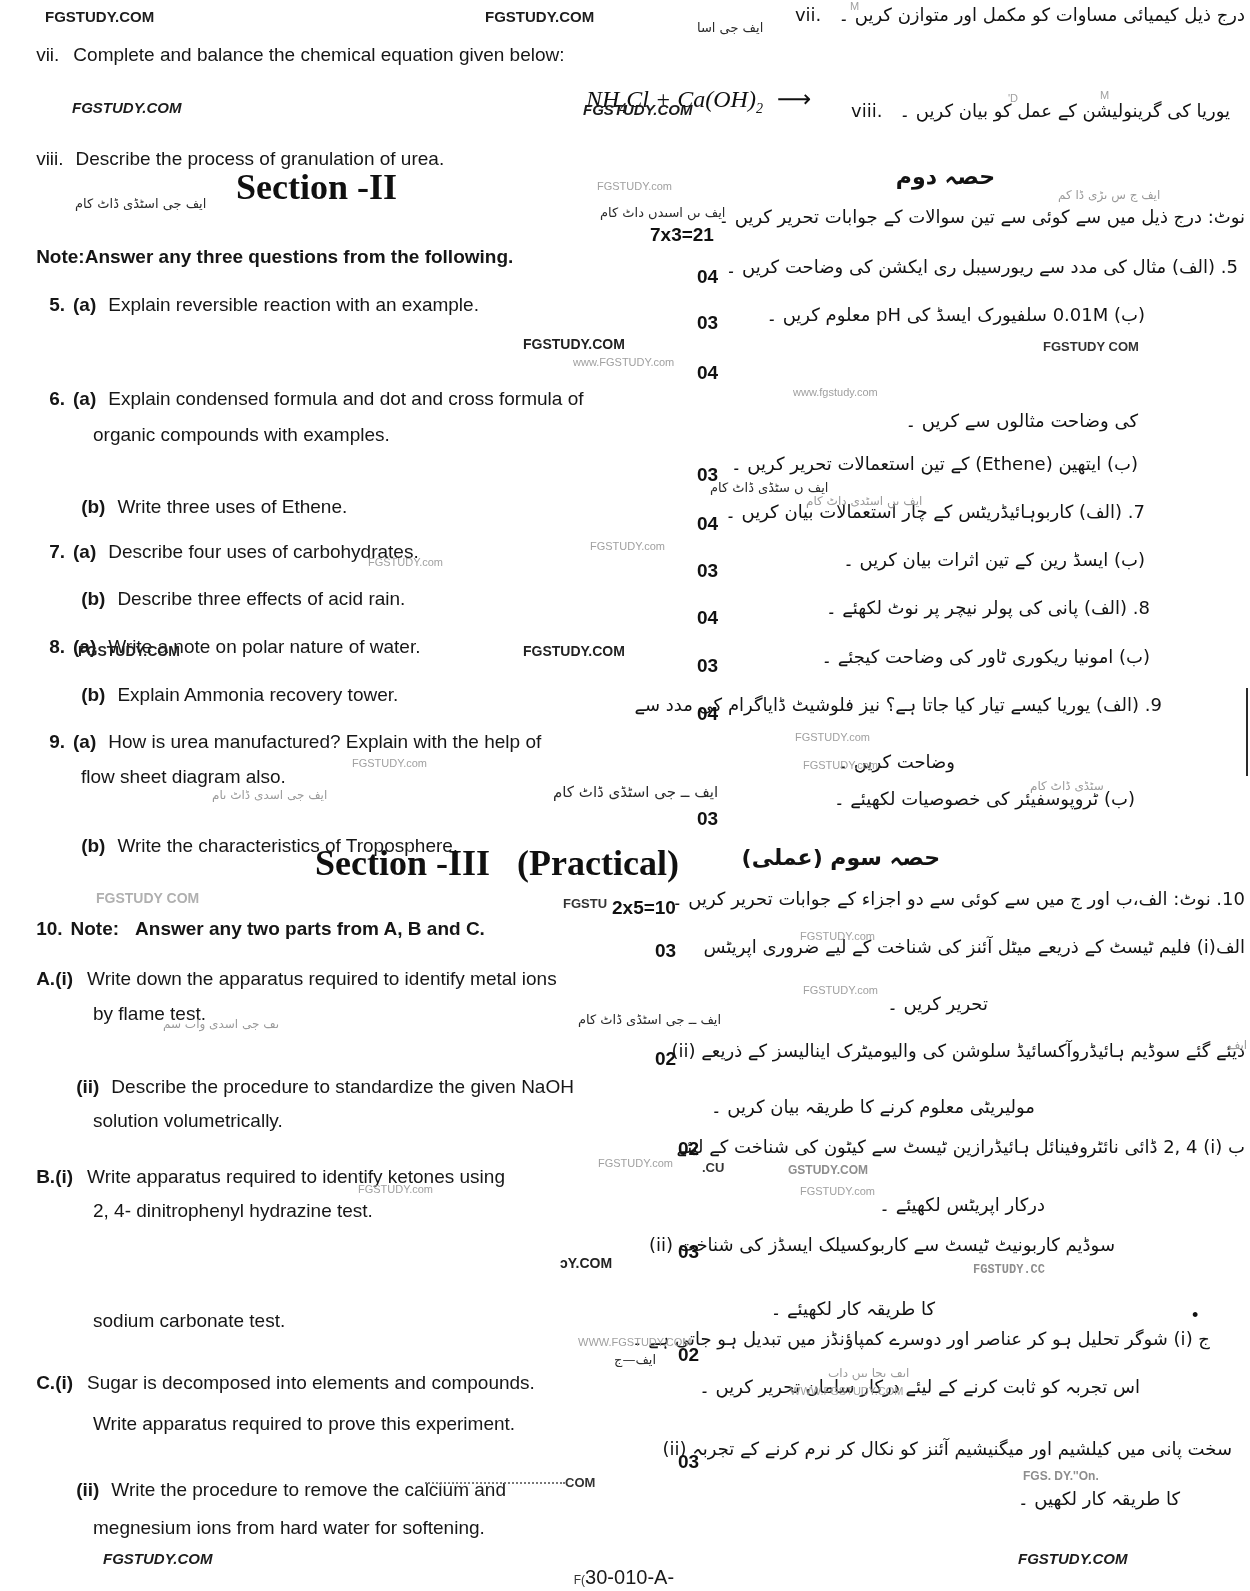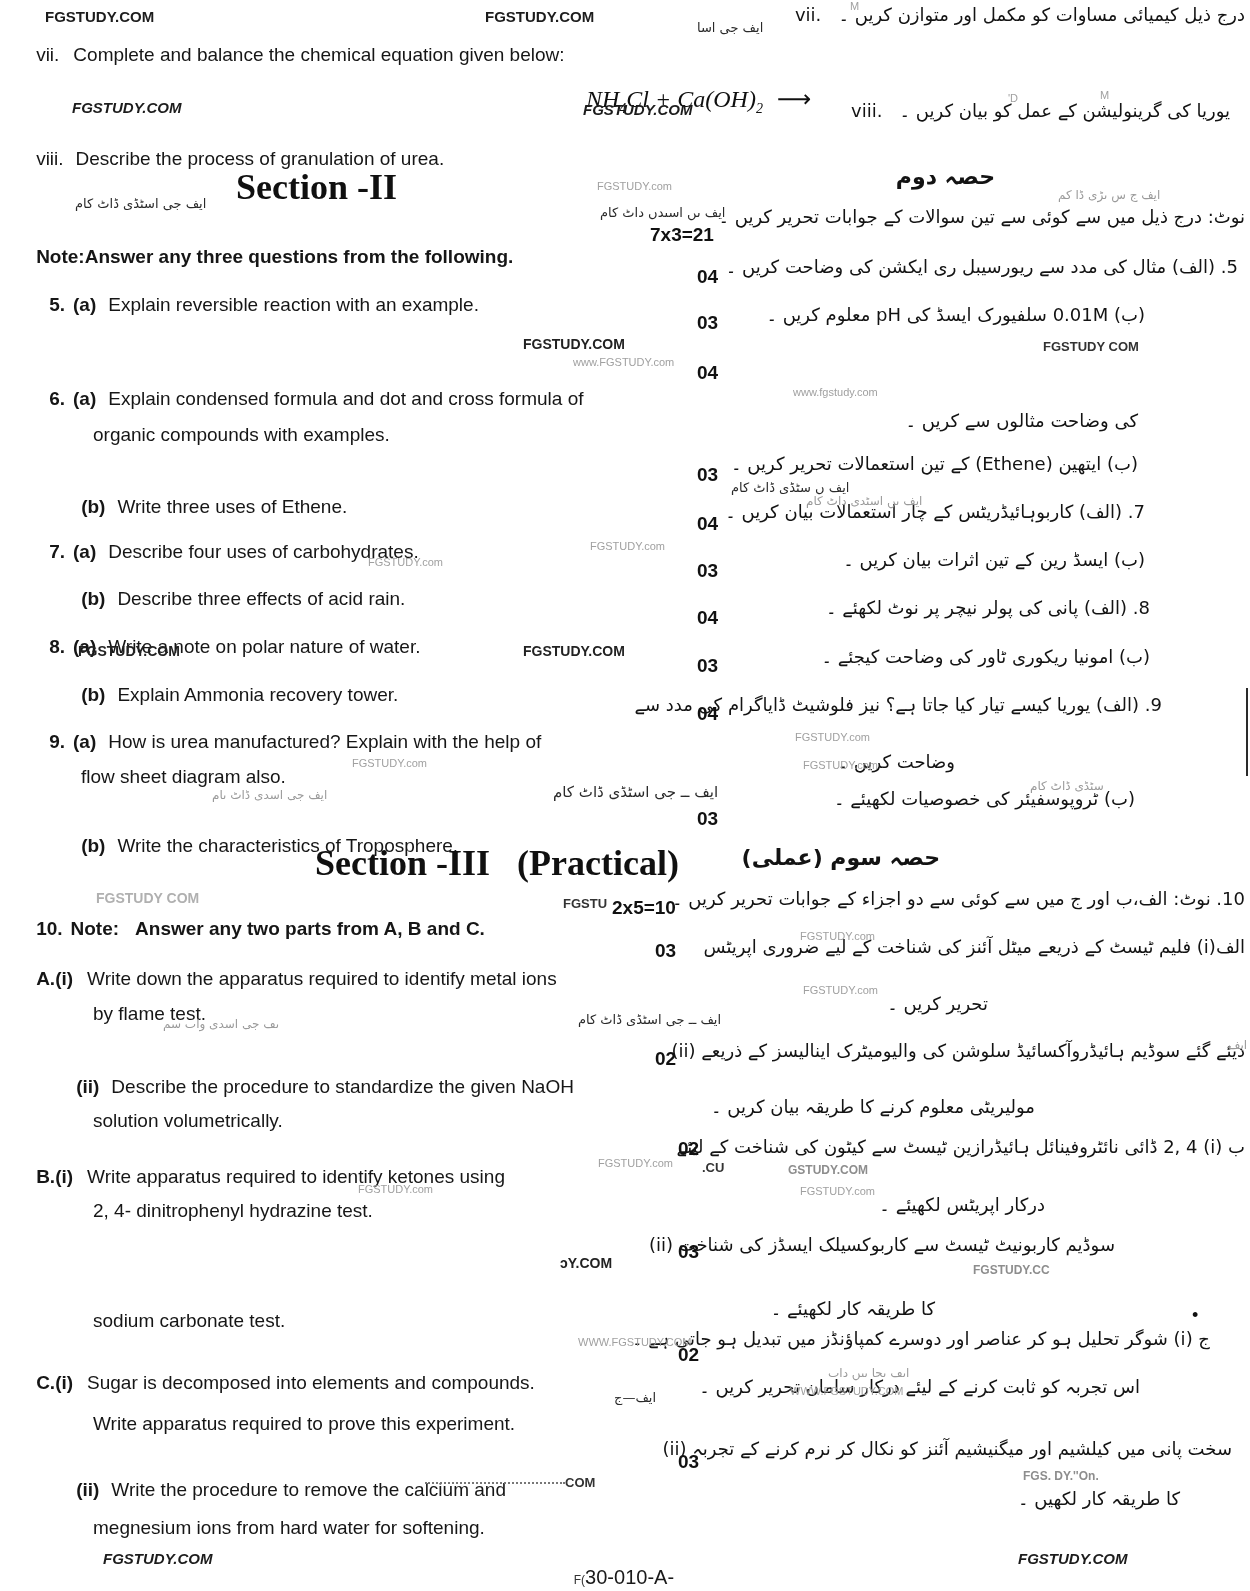--- a/index.html
+++ b/index.html
@@ -192,21 +192,21 @@
     <span class="abs wmf" style="left: 1100px; top: 89px;">M</span>
     <span class="abs wmu" style="left: 697px; top: 20px;">ایف جی اسا</span>
     <span class="abs wmu" style="left: 75px; top: 196px;">ایف جی اسٹڈی ڈاٹ کام</span>
     <span class="abs wmf" style="left: 597px; top: 180px;">FGSTUDY.com</span>
     <span class="abs wmu" style="left: 600px; top: 205px;">ایف ٮں اسٮدں داٹ کام</span>
     <span class="abs wmuf" style="left: 1058px; top: 188px;">ایف ج س ٮڑی ڈا کم</span>
     <span class="abs wmb14" style="left: 523px; top: 336px;">FGSTUDY.COM</span>
     <span class="abs wmf" style="left: 573px; top: 356px;">www.FGSTUDY.com</span>
     <span class="abs wmb13" style="left: 1043px; top: 339px;">FGSTUDY COM</span>
     <span class="abs wmf" style="left: 793px; top: 386px;">www.fgstudy.com</span>
-    <span class="abs wmu" style="left: 731px; top: 480px;">ایف ں سٹڈی ڈاٹ کام</span>
+    <span class="abs wmu" style="left: 710px; top: 480px;">ایف ں سٹڈی ڈاٹ کام</span>
     <span class="abs wmuf" style="left: 806px; top: 494px;">ایف ٮں اسٹدی داٹ کام</span>
     <span class="abs wmf" style="left: 590px; top: 540px;">FGSTUDY.com</span>
     <span class="abs wmf" style="left: 368px; top: 556px;">FGSTUDY.com</span>
     <span class="abs wmb14" style="left: 78px; top: 643px;">FGSTUDY.COM</span>
     <span class="abs wmb14" style="left: 523px; top: 643px;">FGSTUDY.COM</span>
     <span class="abs wmf" style="left: 795px; top: 731px;">FGSTUDY.com</span>
     <span class="abs wmf" style="left: 352px; top: 757px;">FGSTUDY.com</span>
     <span class="abs wmf" style="left: 803px; top: 759px;">FGSTUDY.com</span>
     <span class="abs wmuf" style="left: 212px; top: 788px;">ایف جی اسدی ڈاٹ ٮام</span>
     <span class="abs wmu15" style="left: 553px; top: 783px;">ایف ــ جی اسٹڈی ڈاٹ کام</span>
@@ -217,21 +217,21 @@
     <span class="abs wmf" style="left: 803px; top: 984px;">FGSTUDY.com</span>
     <span class="abs wmuf" style="left: 163px; top: 1017px;">ٮڡ جی اسدی واٮ سم</span>
     <span class="abs wmu" style="left: 578px; top: 1012px;">ایف ــ جی اسٹڈی ڈاٹ کام</span>
     <span class="abs wmuf" style="left: 1228px; top: 1038px;">ایف</span>
     <span class="abs wmf" style="left: 598px; top: 1157px;">FGSTUDY.com</span>
     <span class="abs wmb13" style="left: 702px; top: 1160px;">.CU</span>
     <span class="abs wmb12f" style="left: 788px; top: 1163px;">GSTUDY.COM</span>
     <span class="abs wmf" style="left: 358px; top: 1183px;">FGSTUDY.com</span>
     <span class="abs wmf" style="left: 800px; top: 1185px;">FGSTUDY.com</span>
     <span class="abs wmb14" style="left: 560px; top: 1255px;">ɔY.COM</span>
-    <span class="abs wmb13f wmb12f" style="left: 973px; top: 1263px;">FGSTUDY.CC</span>
+    <span class="abs wmb13f wmb12f" style="left: 973px; top: 1263px; font-family: Liberation Mono, monospace;">FGSTUDY.CC</span>
     <span class="abs wmf" style="left: 578px; top: 1336px;">WWW.FGSTUDY.COM</span>
-    <span class="abs wmu" style="left: 614px; top: 1390px;">ایف—ج</span>
+    <span class="abs wmu" style="left: 614px; top: 1352px;">ایف—ج</span>
     <span class="abs wmf" style="left: 790px; top: 1385px;">WWW.FGSTUDY.COM</span>
     <span class="abs wmuf" style="left: 828px; top: 1366px;">اٮڡ ٮحا ٮٮں داٮ</span>
     <span class="abs wmb12f" style="left: 1023px; top: 1469px;">FGS. DY.''On.</span>
     <span class="abs wmb13" style="left: 565px; top: 1475px;">COM</span>
     <span class="abs dot" style="left: 1192px; top: 1305px;">•</span>
   </div>
 
 </body></html>

